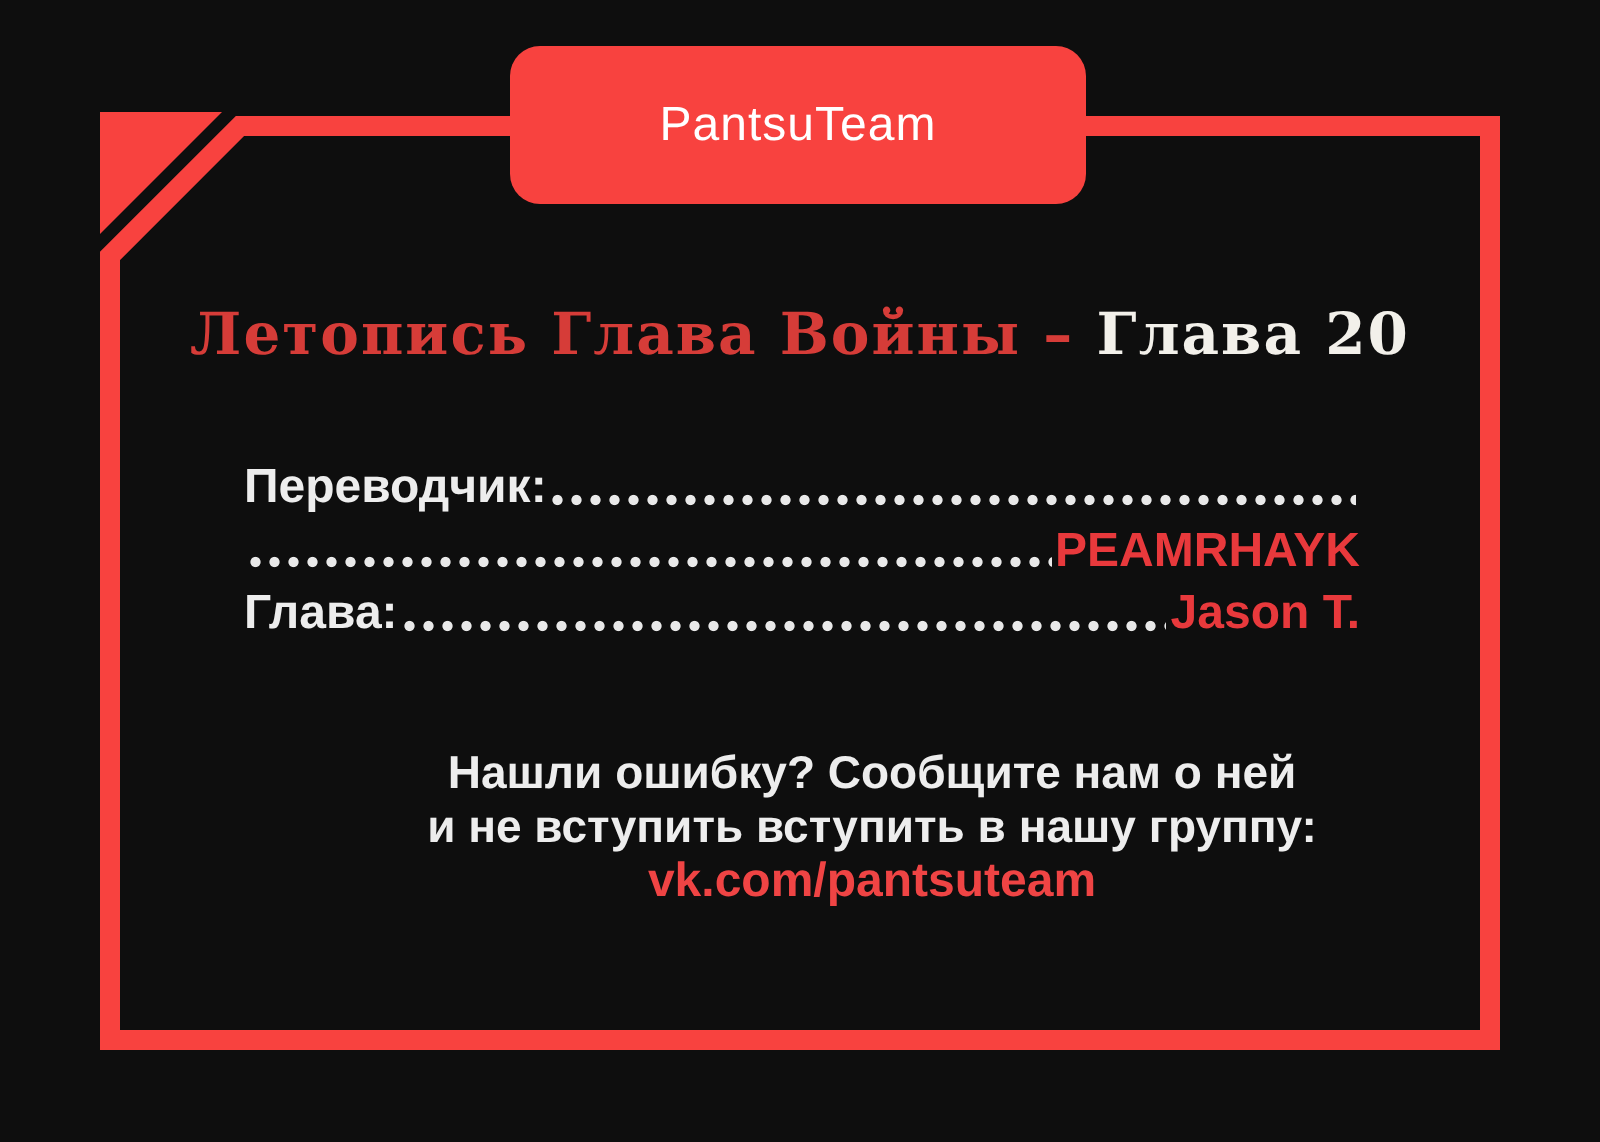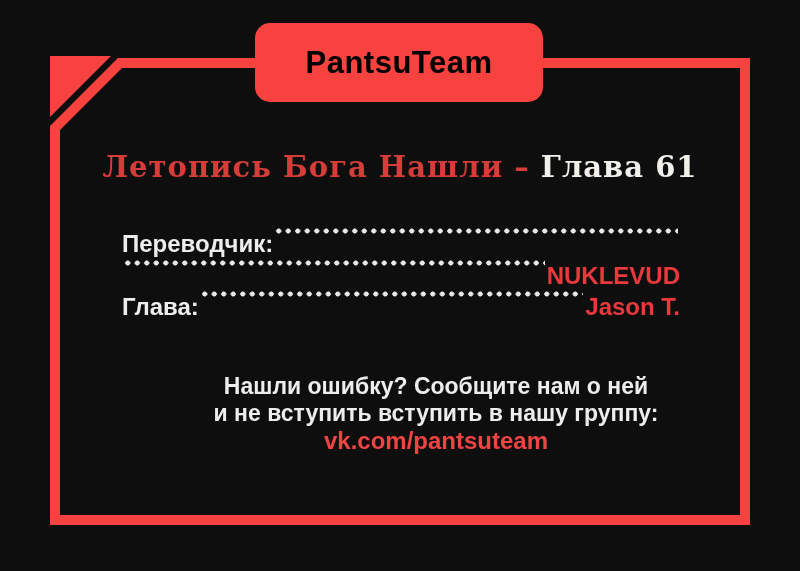--- a/index.html
+++ b/index.html
@@ -28,23 +28,23 @@
     top: 23px;
     width: 288px;
     height: 79px;
     background: #f8423f;
     border-radius: 15px;
     display: flex;
     align-items: center;
     justify-content: center;
   }
   .badge-label {
-    color: #000000;
-    font-size: 31px;
-    font-weight: bold;
+    color: #ffffff;
+    font-size: 24px;
+    font-weight: normal;
     letter-spacing: 0.5px;
   }
   .title {
     position: absolute;
     left: 0;
     top: 150px;
     width: 800px;
     text-align: center;
     font-family: "DejaVu Serif", serif;
     font-weight: bold;
@@ -55,20 +55,21 @@
   .title-series { color: #d63c38; }
   .title-chapter { color: #f2f0ea; }
   .credits {
     position: absolute;
     left: 122px;
     top: 228px;
     width: 558px;
   }
   .credit-row {
     display: flex;
+    align-items: flex-end;
     height: 31.5px;
     font-size: 24px;
     font-weight: bold;
     line-height: 31.5px;
     white-space: nowrap;
   }
   .credit-role { color: #ededed; flex: 0 0 auto; }
   .credit-dots {
     flex: 1 1 auto;
     height: 6px;
@@ -111,32 +112,32 @@
     <path d="M 120 63 H 745 V 520 H 55 V 128 Z" fill="none" stroke="#f8423f" stroke-width="10"></path>
 
     <polygon points="50,56 111,56 50,117" fill="#f8423f"></polygon>
   </svg>
 
   <div class="badge">
     <span class="badge-label">PantsuTeam</span>
   </div>
 
   <div class="title">
-    <span class="title-series">Летопись Бога Нашли –</span>
-    <span class="title-chapter">Глава 61</span>
+    <span class="title-series">Летопись Глава Войны –</span>
+    <span class="title-chapter">Глава 20</span>
   </div>
 
   <div class="credits">
     <div class="credit-row">
       <span class="credit-role">Переводчик:</span>
       <span class="credit-dots"></span>
     </div>
     <div class="credit-row">
       <span class="credit-dots"></span>
-      <span class="credit-name">NUKLEVUD</span>
+      <span class="credit-name">PEAMRHAYK</span>
     </div>
     <div class="credit-row">
       <span class="credit-role">Глава:</span>
       <span class="credit-dots"></span>
       <span class="credit-name">Jason T.</span>
     </div>
   </div>
 
   <div class="footer">
     <div>Нашли ошибку? Сообщите нам о ней</div>

